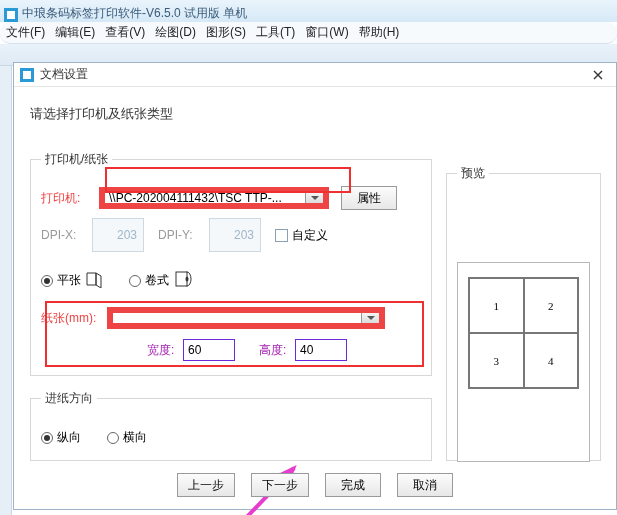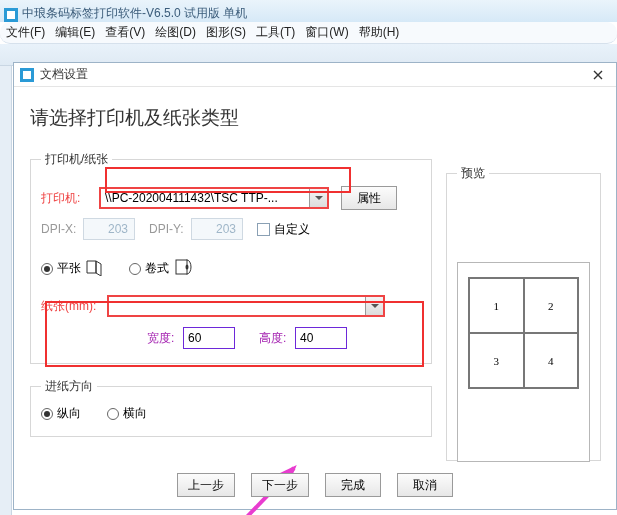--- a/index.html
+++ b/index.html
@@ -11,37 +11,37 @@
 .app-menubar { height: 22px; background: #f7fafd; display: flex; align-items: center; padding-left: 6px; gap: 10px; color: #222; border-bottom: 1px solid #d6e1ec; border-radius: 10px; }
 .app-toolbar-strip { height: 22px; background: linear-gradient(#e9f2fa, #dfeaf4); border-bottom: 1px solid #c9d6e3; }
 
 
 .dialog { position: absolute; left: 13px; top: 62px; width: 604px; height: 448px; background: #fff; border: 1px solid #9db3c7; }
 .dialog-titlebar { height: 24px; background: #fff; display: flex; align-items: center; padding: 0 6px; gap: 6px; border-bottom: 1px solid #e5e5e5; justify-content: flex-end; }
 .dialog-titlebar .title { flex: 1; color: #333; }
 .dialog-close { width: 24px; height: 20px; display: flex; align-items: center; justify-content: center; cursor: pointer; }
 .dialog-body { padding: 18px 16px 0 16px; position: relative; height: calc(100% - 24px); }
 
-.heading { color: #333; font-size: 19px; margin-bottom: 26px; }
+.heading { color: #333; font-size: 13px; margin-bottom: 26px; }
 
 fieldset { border: 1px solid #d7d7d7; margin: 0; padding: 10px 10px 14px 10px; position: relative; }
 fieldset legend { padding: 0 4px; color: #333; }
 
 .left-col { position: absolute; left: 16px; top: 64px; width: 402px; }
 .right-col { position: absolute; left: 432px; top: 64px; width: 155px; margin-top: 14px; }
 
 .row { display: flex; align-items: center; margin-top: 8px; }
 .row:first-child { margin-top: 4px; }
 .lbl { width: 58px; color: #ef4444; }
 .lbl-sm { color: #999; }
 .lbl-sm.enabled { color: #a21caf; }
 
-.combo { height: 22px; border: 2px solid #ef4444; background: #fff; display: flex; align-items: center; padding: 0 0 0 4px; position: relative; }
+.combo { height: 22px; border: 6px solid #ef4444; background: #fff; display: flex; align-items: center; padding: 0 0 0 4px; position: relative; }
 .combo .combo-btn { width: 18px; height: 100%; border-left: 1px solid #999; background: linear-gradient(#f4f4f4,#dcdcdc); display: flex; align-items: center; justify-content: center; margin-left: auto; }
-.txt-disabled { background: #f4f8fb; color: #9fb6c8; border: 1px solid #cfd9e2; height: 22px; width: 52px; text-align: right; padding: 0 6px; display: flex; align-items: center; justify-content: flex-end; }
+.txt-disabled { background: #f4f8fb; color: #9fb6c8; border: 1px solid #cfd9e2; height: 34px; width: 52px; text-align: right; padding: 0 6px; display: flex; align-items: center; justify-content: flex-end; margin-left: 9px; }
 .txt { border: 1px solid #6d28d9; height: 22px; width: 52px; padding: 0 4px; text-align: left; }
 
 .checkbox { width: 13px; height: 13px; border: 1px solid #8aa0b4; display: inline-block; margin-right: 4px; vertical-align: middle; }
 .radio { width: 12px; height: 12px; border: 1px solid #666; border-radius: 50%; display: inline-flex; align-items: center; justify-content: center; margin-right: 4px; vertical-align: middle; }
 .radio.checked::after { content: ""; width: 6px; height: 6px; border-radius: 50%; background: #333; }
 
 .btn { height: 24px; min-width: 56px; background: linear-gradient(#fcfcfc,#e7e7e7); border: 1px solid #9a9a9a; padding: 0 10px; display: inline-flex; align-items: center; justify-content: center; cursor: pointer; }
 
 .hl-red { border: 2px solid #f03030; }
 .hl-printer { position: absolute; left: 91px; top: 80px; width: 246px; height: 26px; pointer-events: none; }
@@ -176,21 +176,21 @@
           <span class="lbl-sm enabled" style="width:36px">宽度:</span>
           <input class="txt" value="60" style="">
           <span style="width:24px"></span>
           <span class="lbl-sm enabled" style="width:36px">高度:</span>
           <input class="txt" value="40" style="">
         </div>
       </fieldset>
 
       <fieldset class="feed-fs">
         <legend>进纸方向</legend>
-        <div class="row" style="margin-top:0">
+        <div class="row" style="margin-top:12px">
           <span class="radio checked"></span>
           <span>纵向</span>
           <span style="width:26px"></span>
           <span class="radio"></span>
           <span>横向</span>
         </div>
       </fieldset>
     </div>
 
     <div class="right-col">

